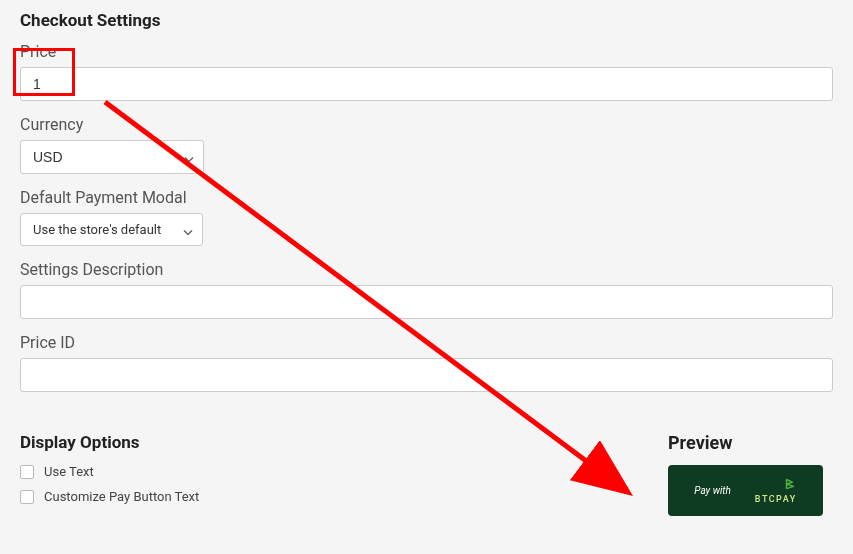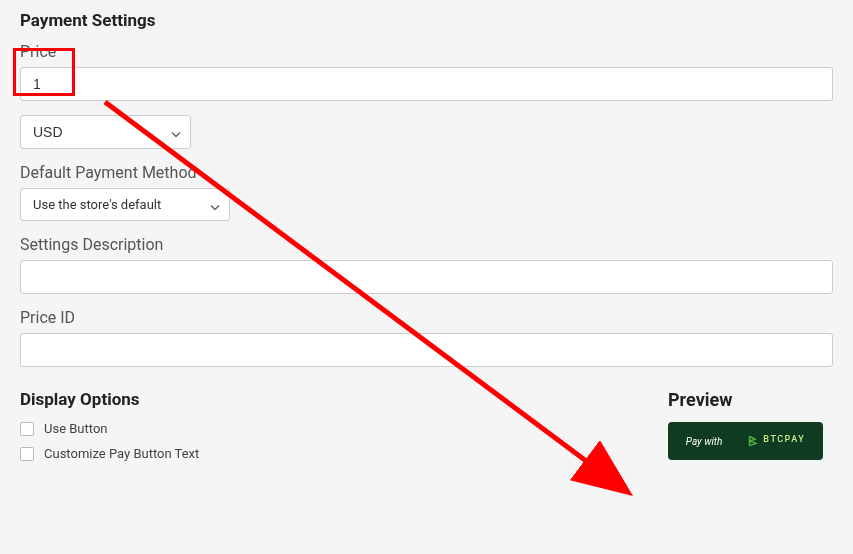--- a/index.html
+++ b/index.html
@@ -51,24 +51,24 @@
       font-size: 13px;
       border: 1px solid #ccc;
       border-radius: 3px;
       background: #fff;
       color: #333;
       appearance: none;
       cursor: pointer;
     }
     .select-wrap {
       position: relative;
-      width: 210px;
+      width: 183px;
     }
     .select-wrap.narrow {
-      width: 171px;
+      width: 184px;
     }
     .chevron {
       position: absolute;
       right: 10px;
       top: 50%;
       transform: translateY(-50%);
       pointer-events: none;
       color: #666;
     }
     .input-full {
@@ -86,21 +86,21 @@
       border-radius: 2px;
       background: #fff;
       margin-right: 10px;
       cursor: pointer;
     }
     .checkbox-label {
       font-size: 13px;
       color: #444;
     }
     .display-section {
-      margin-top: 22px;
+      margin-top: 40px;
       display: flex;
       align-items: flex-start;
       gap: 30px;
     }
     .display-left {
       flex: 1;
       max-width: 628px;
     }
     .preview-section {
       width: 165px;
@@ -122,22 +122,23 @@
       cursor: pointer;
       width: 155px;
     }
     .pay-text {
       color: #fff;
       font-size: 10px;
       font-style: italic;
     }
     .btcpay-logo {
       display: flex;
-      align-items: flex-start;
+      align-items: flex-end;
       gap: 3px;
+      flex-direction: column;
     }
     .btcpay-icon {
       width: 14px;
       height: 14px;
     }
     .btcpay-text {
       color: #cfe88a;
       font-size: 9px;
       letter-spacing: 1.5px;
       font-weight: 500;
@@ -159,40 +160,41 @@
       width: 853px;
       height: 554px;
       pointer-events: none;
       z-index: 9;
     }
   </style>
 </head>
 <body>
 
 <div class="container">
-  <h2>Payment Settings</h2>
+  <h2>Checkout Settings</h2>
 
   <div class="form-group">
     <label>Price</label>
     <input type="text" class="input-price" value="1" style="">
   </div>
 
   <div class="form-group">
+    <label>Currency</label>
     <div class="select-wrap narrow">
       <input type="text" class="select" value="USD" style="">
       <span class="chevron">
         <svg width="10" height="6" viewBox="0 0 10 6">
             <path d="M1 1l4 4 4-4" stroke="#666" stroke-width="1.5" fill="none"></path>
           </svg>
       </span>
     </div>
   </div>
 
   <div class="form-group">
-    <label>Default Payment Method</label>
+    <label>Default Payment Modal</label>
     <div class="select-wrap">
       <div class="select">Use the store's default</div>
       <span class="chevron">
         <svg width="10" height="6" viewBox="0 0 10 6">
             <path d="M1 1l4 4 4-4" stroke="#666" stroke-width="1.5" fill="none"></path>
           </svg>
       </span>
     </div>
   </div>
 
@@ -205,21 +207,21 @@
     <label>Price ID</label>
     <input type="text" class="input-full" value="" style="">
   </div>
 
   <div class="display-section">
     <div class="display-left">
       <h2>Display Options</h2>
 
       <div class="checkbox-row">
         <div class="checkbox"></div>
-        <span class="checkbox-label">Use Button</span>
+        <span class="checkbox-label">Use Text</span>
       </div>
 
       <div class="checkbox-row">
         <div class="checkbox"></div>
         <span class="checkbox-label">Customize Pay Button Text</span>
       </div>
 
     </div>
 
     <div class="preview-section">

